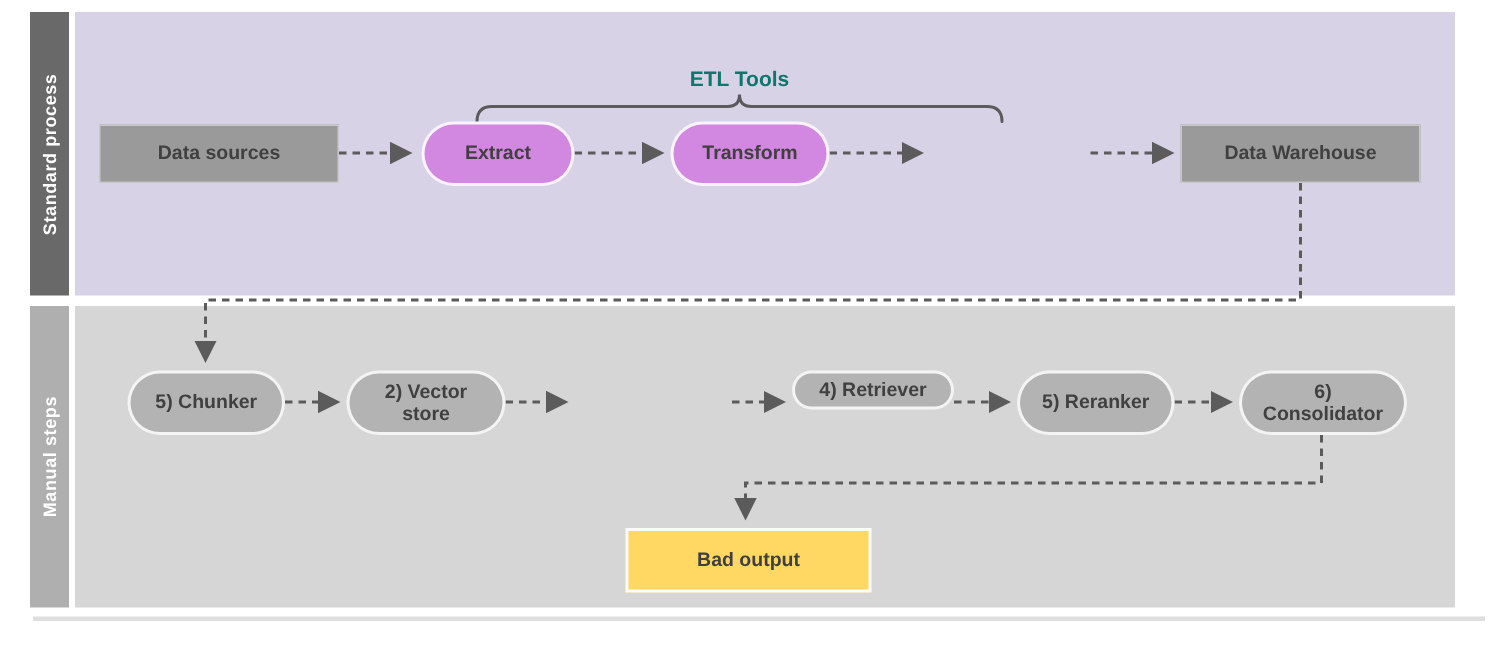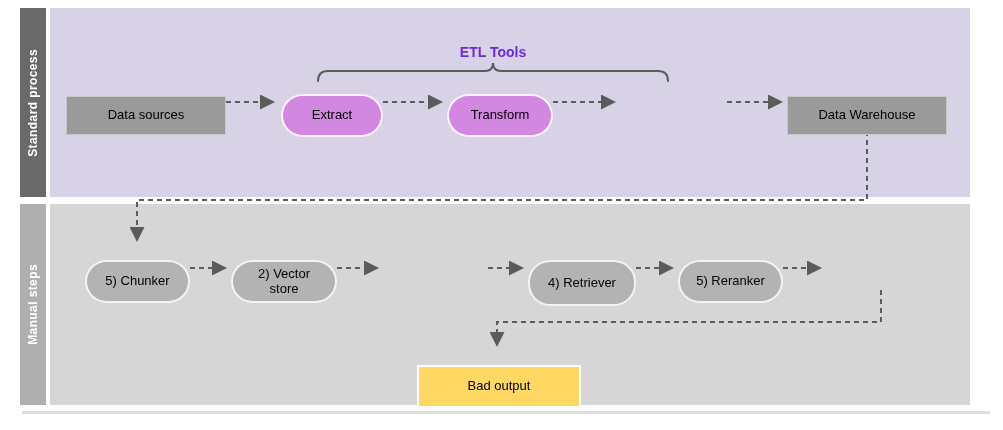--- a/index.html
+++ b/index.html
@@ -14,43 +14,43 @@
     position:absolute;left:20px;width:26px;display:flex;align-items:center;justify-content:center;
   }
   .lane-label.standard{top:8px;height:189px;background:#696969;}
   .lane-label.manual{top:204px;height:201px;background:#afafaf;}
   .vtext{
     writing-mode:vertical-rl;transform:rotate(180deg);
     color:#ffffff;font-weight:bold;font-size:12px;letter-spacing:.4px;white-space:nowrap;
   }
   .node{
     position:absolute;display:flex;align-items:center;justify-content:center;text-align:center;
-    color:#000000;font-weight:normal;font-size:13px;line-height:1.15;box-sizing:border-box;margin-top:13px;
+    color:#404040;font-weight:bold;font-size:13px;line-height:1.15;box-sizing:border-box;
   }
   .box{background:#9a9a9a;border:1px solid #c8c8c8;}
   .pill{border-radius:22px;padding:0 12px;}
   .pill.purple{background:#d287e0;border:2px solid rgba(255,255,255,.9);}
   .pill.gray{background:#b3b3b3;border:2px solid rgba(255,255,255,.85);}
   .bad{background:#ffd763;border:2px solid #fcfcfc;}
   .annotation{
     position:absolute;left:418px;top:44px;width:150px;text-align:center;
-    color:#6d28d9;font-weight:bold;font-size:14px;
+    color:#0f766e;font-weight:bold;font-size:14px;
   }
   .overlay{position:absolute;left:0;top:0;pointer-events:none;}
   .divider{position:absolute;left:22px;top:411px;width:968px;height:3px;background:#dedede;}
   
   .n-data-sources{left:66px;top:83px;width:160px;height:39px;}
   .n-extract     {left:281px;top:81px;width:102px;height:43px;}
   .n-transform   {left:447px;top:81px;width:106px;height:43px;}
   .n-load        {left:620px;top:81px;width:107px;height:43px;}
   .n-warehouse   {left:787px;top:83px;width:160px;height:39px;}
   .n-chunker     {left:85px; top:247px;width:105px;height:43px;}
   .n-vector      {left:231px;top:247px;width:106px;height:43px;}
   .n-rewriter    {left:383px;top:247px;width:105px;height:43px;}
-  .n-retriever   {left:528px;top:247px;width:108px;height:46px;}
+  .n-retriever   {left:528px;top:247px;width:108px;height:26px;}
   .n-reranker    {left:678px;top:247px;width:105px;height:43px;}
   .n-consolidator{left:826px;top:247px;width:112px;height:43px;}
   .n-bad-output  {left:417px;top:352px;width:164px;height:43px;}
 </style>
 </head>
 <body>
 
 <div class="canvas">
 
   <div class="lane-label standard">
@@ -89,16 +89,17 @@
 
   <div class="node box n-data-sources">Data sources</div>
   <div class="node pill purple n-transform">Transform</div>
   <div class="node pill purple n-extract">Extract</div>
   <div class="node box n-warehouse">Data Warehouse</div>
 
   <div class="node pill gray n-chunker">5) Chunker</div>
   <div class="node pill gray n-vector">2) Vector store</div>
   <div class="node pill gray n-retriever">4) Retriever</div>
   <div class="node pill gray n-reranker">5) Reranker</div>
+  <div class="node pill gray n-consolidator">6) Consolidator</div>
   <div class="node bad n-bad-output">Bad output</div>
 
   <div class="divider"></div>
 </div>
 
 </body></html>

